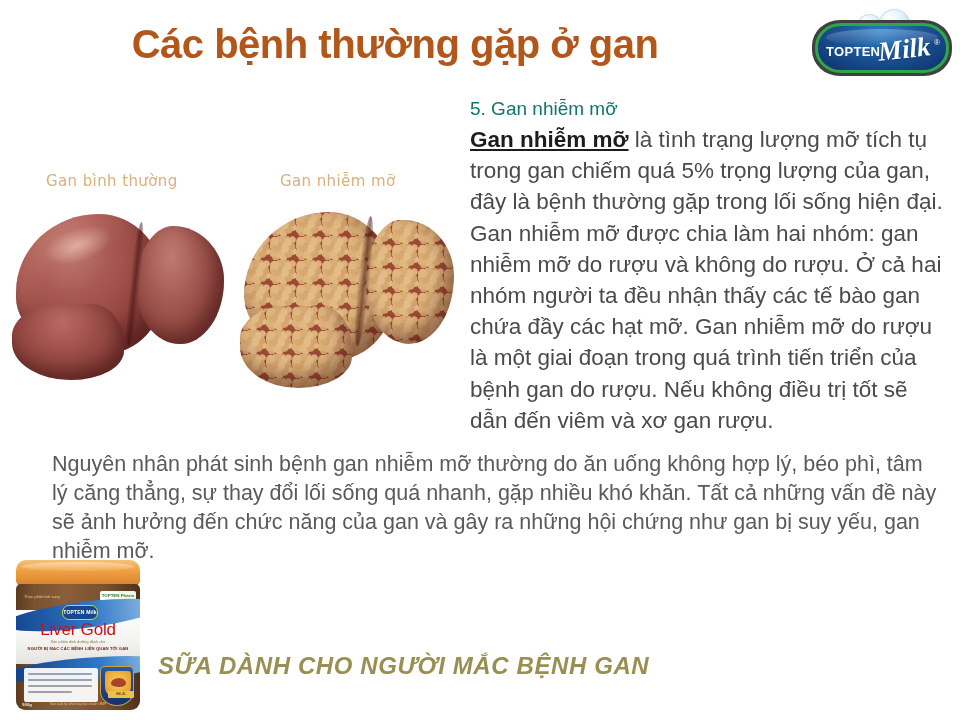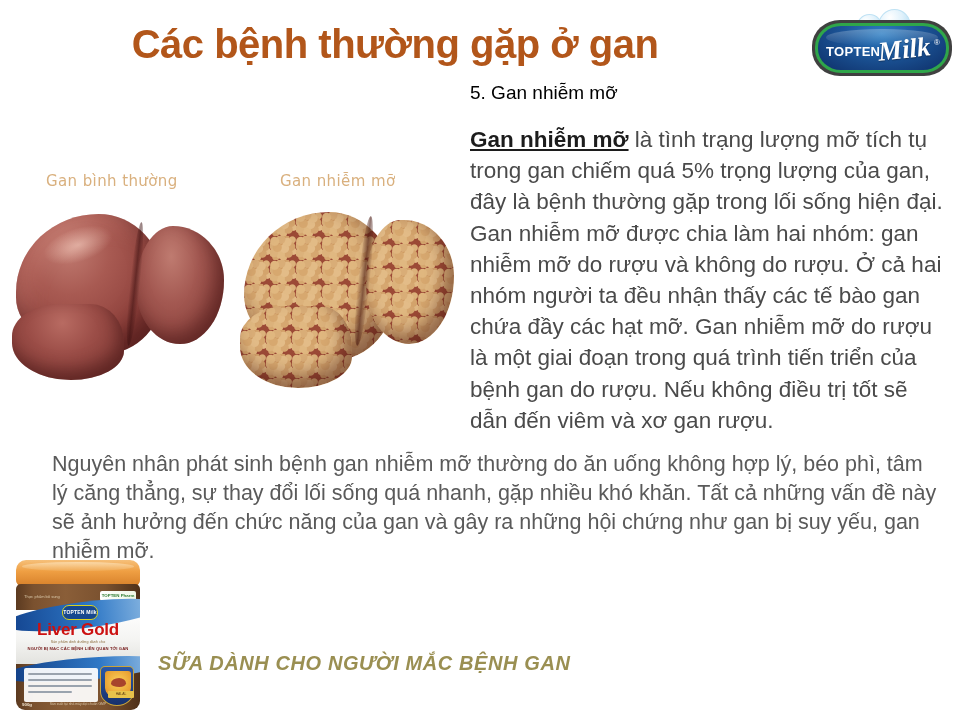--- a/index.html
+++ b/index.html
@@ -225,24 +225,24 @@
     left: 120px; top: 20px; width: 12px; height: 130px;
     background: linear-gradient(90deg, rgba(70,22,14,0), rgba(70,22,14,.6), rgba(70,22,14,0));
     border-radius: 50%;
     transform: rotate(6deg);
   }
 
   
   .section-heading {
     position: absolute;
     left: 470px;
-    top: 82px;
+    top: 98px;
     width: 470px;
     font-size: 19px;
-    color: #000000;
+    color: #0f766e;
     font-family: "Liberation Sans", sans-serif;
   }
   .body-col {
     position: absolute;
     left: 470px;
     top: 124px;
     width: 478px;
     font-size: 22.5px;
     line-height: 31.2px;
     color: #4a4a4a;
@@ -336,21 +336,21 @@
     line-height: 13px;
     letter-spacing: .2px;
     overflow: hidden;
   }
   .can-title {
     position: absolute;
     left: 0; top: 36px;
     width: 100%;
     text-align: center;
     font-size: 17px;
-    font-weight: bold;
+    font-weight: normal;
     color: #cc1111;
     font-family: "Liberation Sans", sans-serif;
     letter-spacing: -.2px;
   }
   .can-sub {
     position: absolute;
     left: 0; top: 56px;
     width: 100%;
     text-align: center;
     font-size: 3.6px;
@@ -451,21 +451,21 @@
     text-align: center;
     line-height: 7px;
     overflow: hidden;
   }
 
   
   .tagline {
     position: absolute;
     left: 158px;
     top: 652px;
-    font-size: 20px;
+    font-size: 24px;
     font-weight: bold;
     font-style: italic;
     color: #9a8f52;
     letter-spacing: .6px;
     white-space: nowrap;
     font-family: "Liberation Sans", sans-serif;
   }
   .site-url {
     position: absolute;
     left: 663px;

